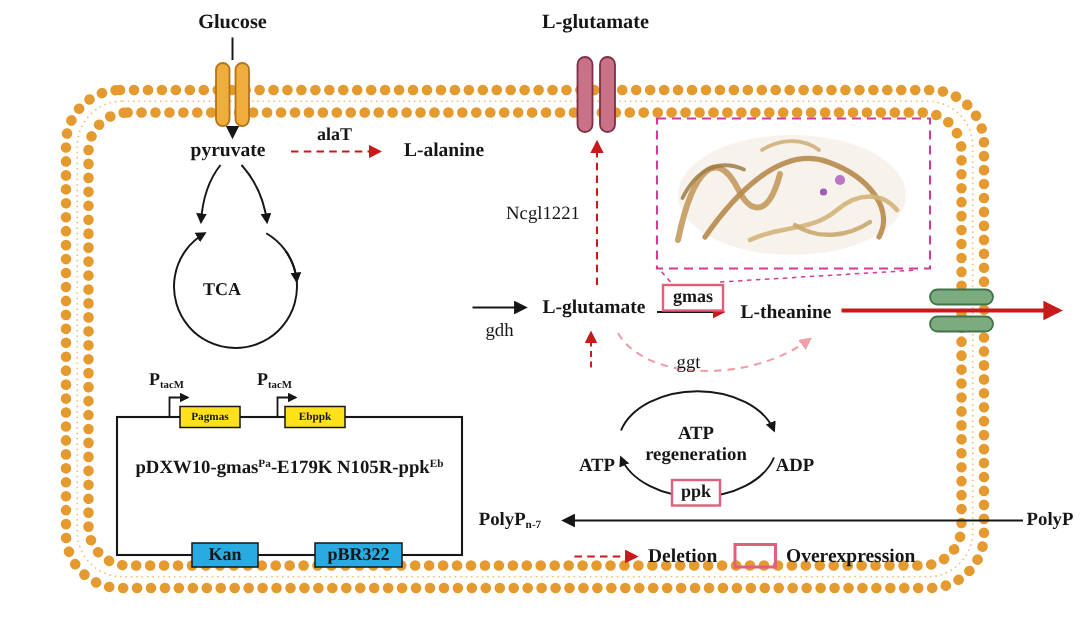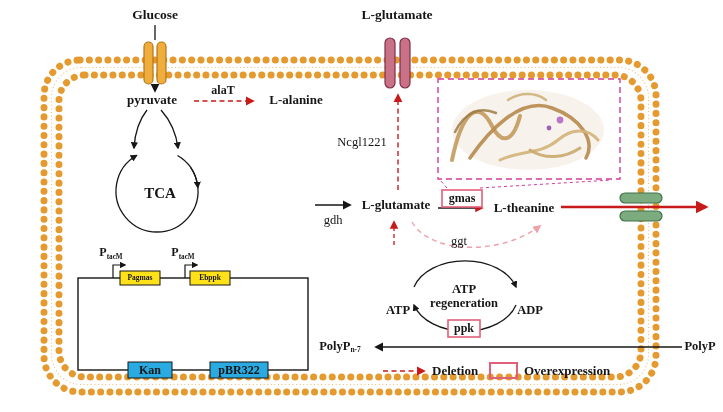--- a/index.html
+++ b/index.html
@@ -124,21 +124,21 @@
     </g>
   </svg>
 
   <div class="lbl b" style="left:155px;top:15px;font-size:13.5px">Glucose</div>
   <div class="lbl b" style="left:397px;top:15px;font-size:13.5px">L-glutamate</div>
 
   <div class="lbl b" style="left:152px;top:100px;font-size:13px">pyruvate</div>
   <div class="lbl b i" style="left:223px;top:90px;font-size:12px">alaT</div>
   <div class="lbl b" style="left:296px;top:100px;font-size:13px">L-alanine</div>
 
-  <div class="lbl b" style="left:160px;top:193px;font-size:15px">TCA</div>
+  <div class="lbl b" style="left:148px;top:193px;font-size:12px">TCA</div>
   <div class="lbl i" style="left:333px;top:221px;font-size:12.5px">gdh</div>
 
   <div class="lbl b" style="left:396px;top:205px;font-size:13px">L-glutamate</div>
   <div class="lbl i" style="left:362px;top:143px;font-size:12.5px">Ncgl1221</div>
 
   <div class="lbl b i" style="left:462px;top:198px;font-size:12px">gmas</div>
   <div class="lbl b" style="left:524px;top:208px;font-size:13px">L-theanine</div>
   <div class="lbl i" style="left:459px;top:242px;font-size:12.5px">ggt</div>
 
   <div class="lbl b" style="left:398px;top:311px;font-size:12.5px">ATP</div>
@@ -150,20 +150,21 @@
   <div class="lbl b i" style="left:464px;top:328px;font-size:12px">ppk</div>
 
   <div class="lbl b" style="left:340px;top:347px;font-size:12.5px"><span>PolyP</span><span class="sub">n-7</span></div>
   <div class="lbl b" style="left:700px;top:347px;font-size:12.5px">PolyP</div>
 
   <div class="lbl b" style="left:111px;top:254px;font-size:12px"><span>P</span><span class="sub">tacM</span></div>
   <div class="lbl b" style="left:183px;top:254px;font-size:12px"><span>P</span><span class="sub">tacM</span></div>
   <div class="lbl b i" style="left:140px;top:278px;font-size:7.5px">Pagmas</div>
   <div class="lbl b i" style="left:210px;top:278px;font-size:7.5px">Ebppk</div>
 
+  <div class="lbl b" style="left:193px;top:312px;font-size:12.5px"><span>pDXW10-</span><span class="i">gmas</span><span class="sup i">Pa</span><span>-E179K N105R-</span><span class="i">ppk</span><span class="sup i">Eb</span></div>
 
   <div class="lbl b" style="left:150px;top:370px;font-size:12px">Kan</div>
   <div class="lbl b" style="left:239px;top:370px;font-size:12px">pBR322</div>
 
   <div class="lbl b left" style="left:432px;top:371px;font-size:13px">Deletion</div>
   <div class="lbl b left" style="left:524px;top:371px;font-size:13px">Overexpression</div>
 
 </div>
 
 </body></html>

